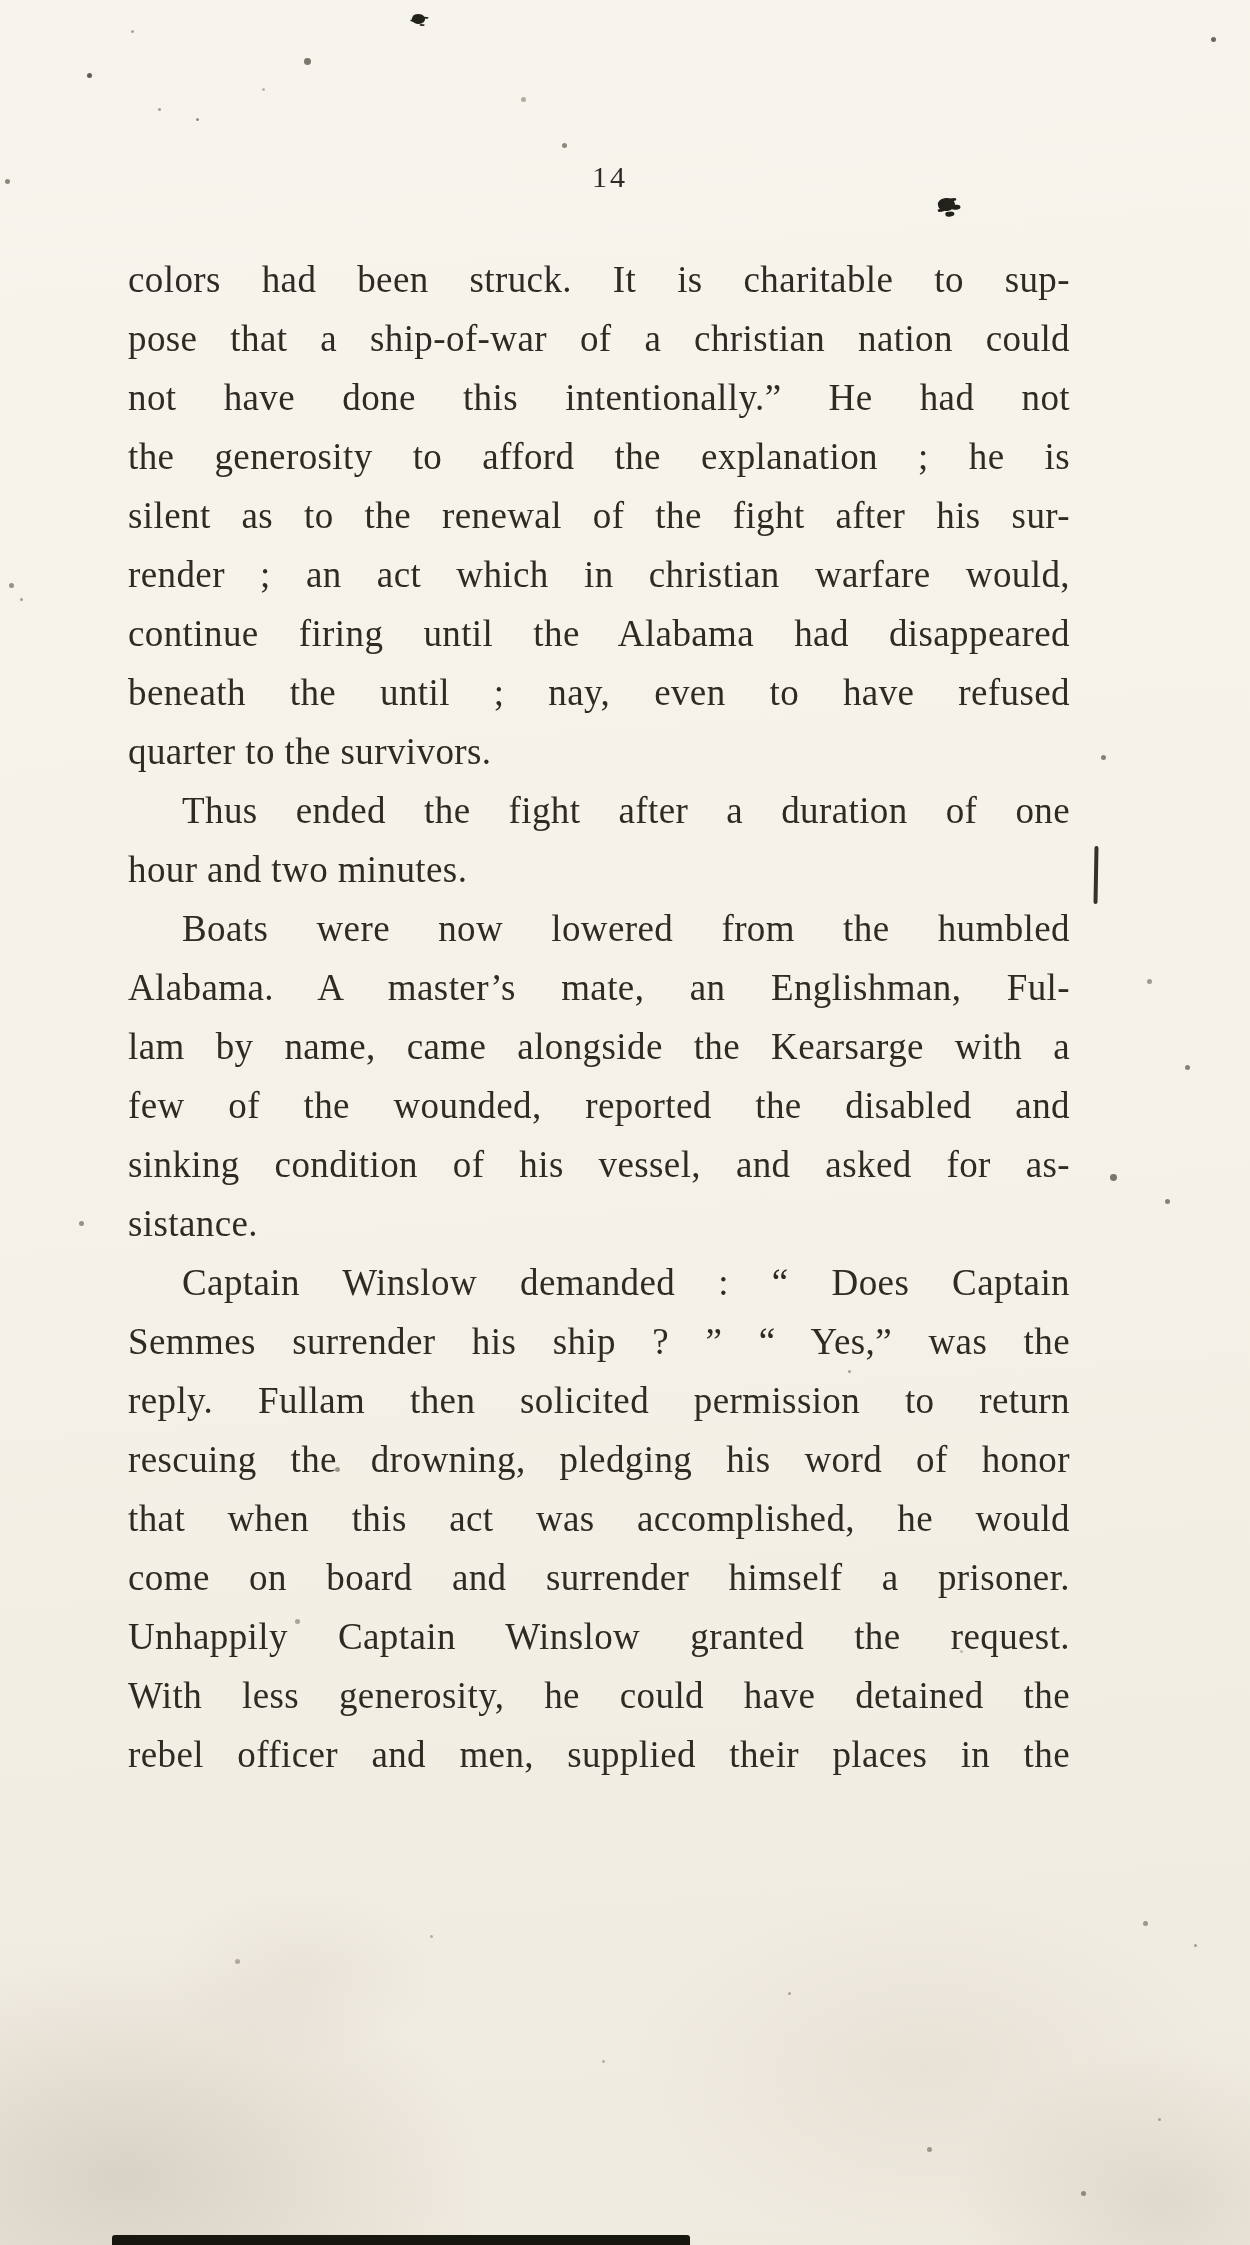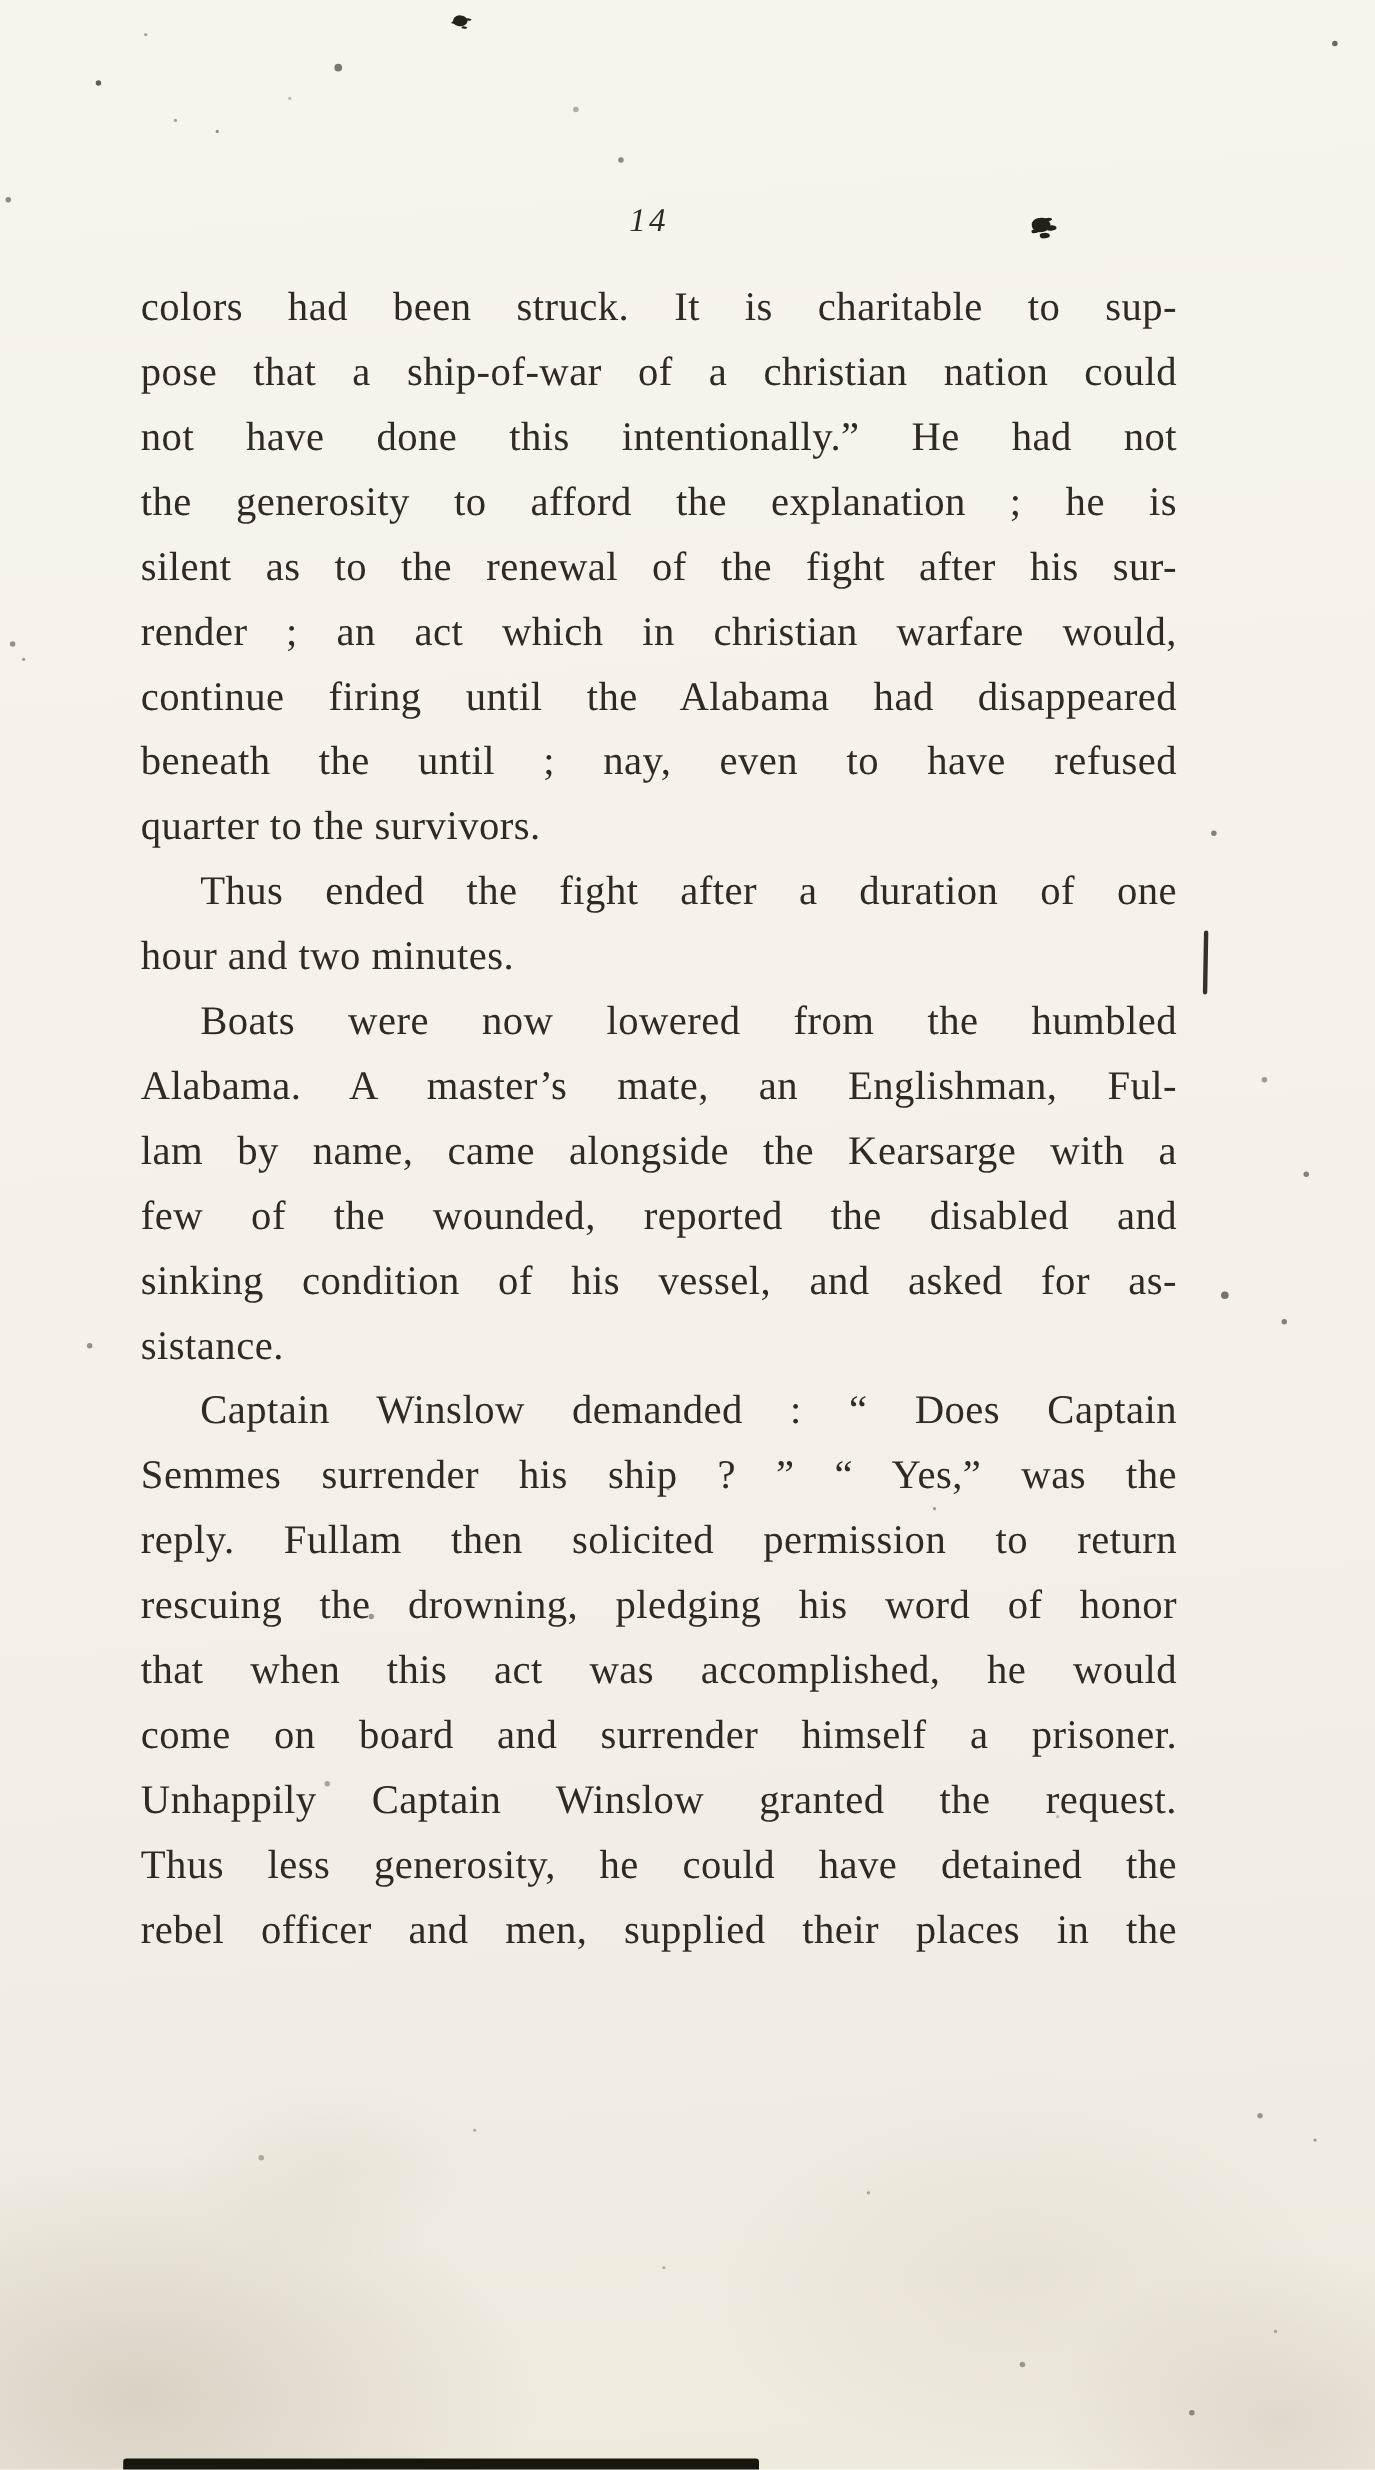--- a/index.html
+++ b/index.html
@@ -20,27 +20,26 @@
       radial-gradient(ellipse 520px 320px at 10% 97%, rgba(122,112,92,0.20), transparent 70%),
       radial-gradient(ellipse 300px 220px at 93% 98%, rgba(122,112,92,0.14), transparent 70%),
       radial-gradient(ellipse 420px 260px at 74% 92%, rgba(128,118,98,0.08), transparent 70%),
       radial-gradient(ellipse 200px 120px at 24% 88%, rgba(120,110,90,0.07), transparent 70%),
       linear-gradient(176deg, #f7f4ed 0%, #f5f1e8 55%, #efeade 100%);
     color: var(--ink, #2f2b24);
   }
   .page-number {
     position: absolute;
     left: 552px;
-    top: 184px;
+    top: 160px;
     width: 76px;
-    text-align: center;
+    text-align: right;
     font-size: 30px;
     letter-spacing: 3px;
     color: var(--ink, #2f2b24);
-    font-style: italic;
   }
   .text-block {
     position: absolute;
     left: 128px;
     top: 250px;
     width: 942px;
     font-size: 37px;
     letter-spacing: 0.4px;
     color: var(--ink, #2f2b24);
   }
@@ -165,21 +164,21 @@
       <div class="line">few of the wounded, reported the disabled and</div>
       <div class="line">sinking condition of his vessel, and asked for as-</div>
       <div class="line no-justify">sistance.</div>
       <div class="line indent">Captain Winslow demanded :  “ Does Captain</div>
       <div class="line">Semmes surrender his ship ? ”  “ Yes,” was the</div>
       <div class="line">reply.  Fullam then solicited permission to return</div>
       <div class="line">rescuing the drowning, pledging his word of honor</div>
       <div class="line">that when this act was accomplished, he would</div>
       <div class="line">come on board and surrender himself a prisoner.</div>
       <div class="line">Unhappily Captain Winslow granted the request.</div>
-      <div class="line">Thus less generosity, he could have detained the</div>
+      <div class="line">With less generosity, he could have detained the</div>
       <div class="line">rebel officer and men, supplied their places in the</div>
     </div>
 
   <div class="margin-stroke"></div>
 
   <div class="bottom-strip"></div>
 
   <div class="specks"></div>
 
 </div>

